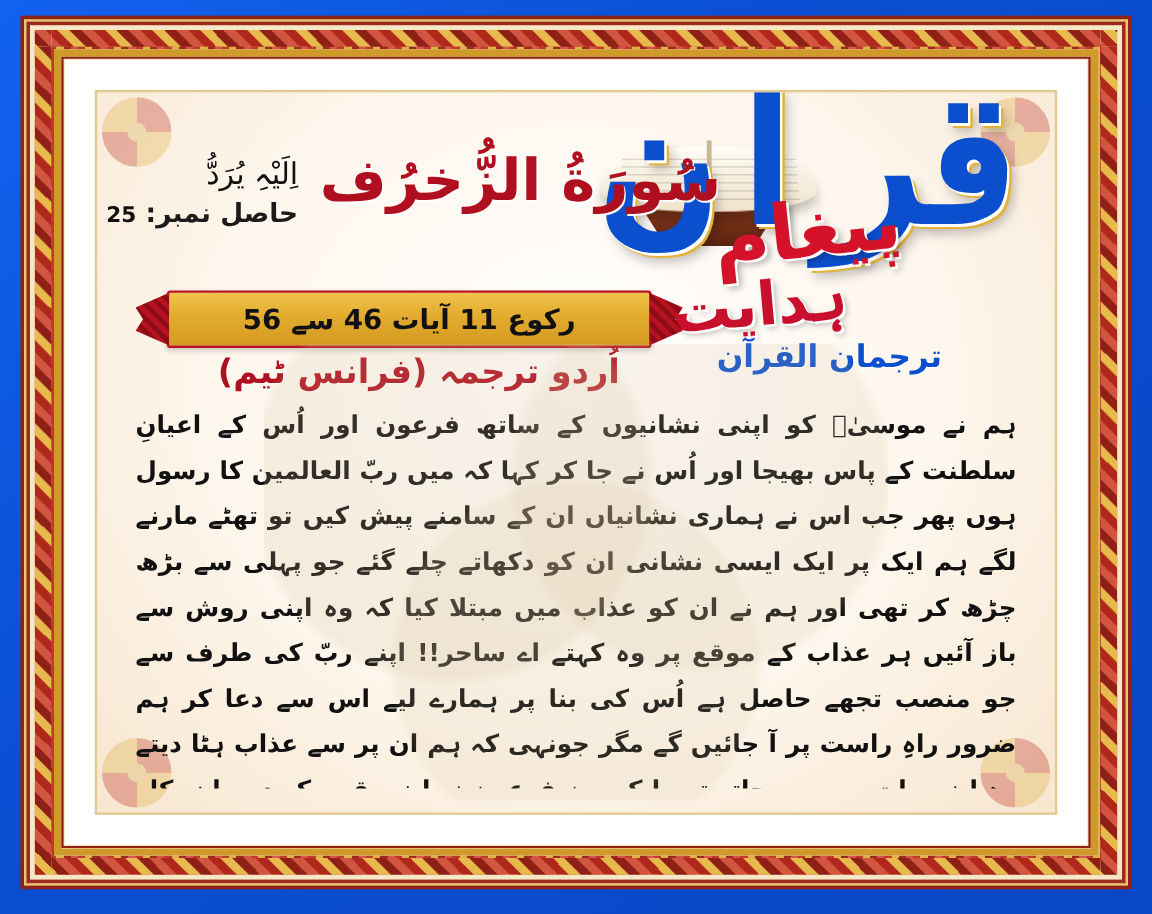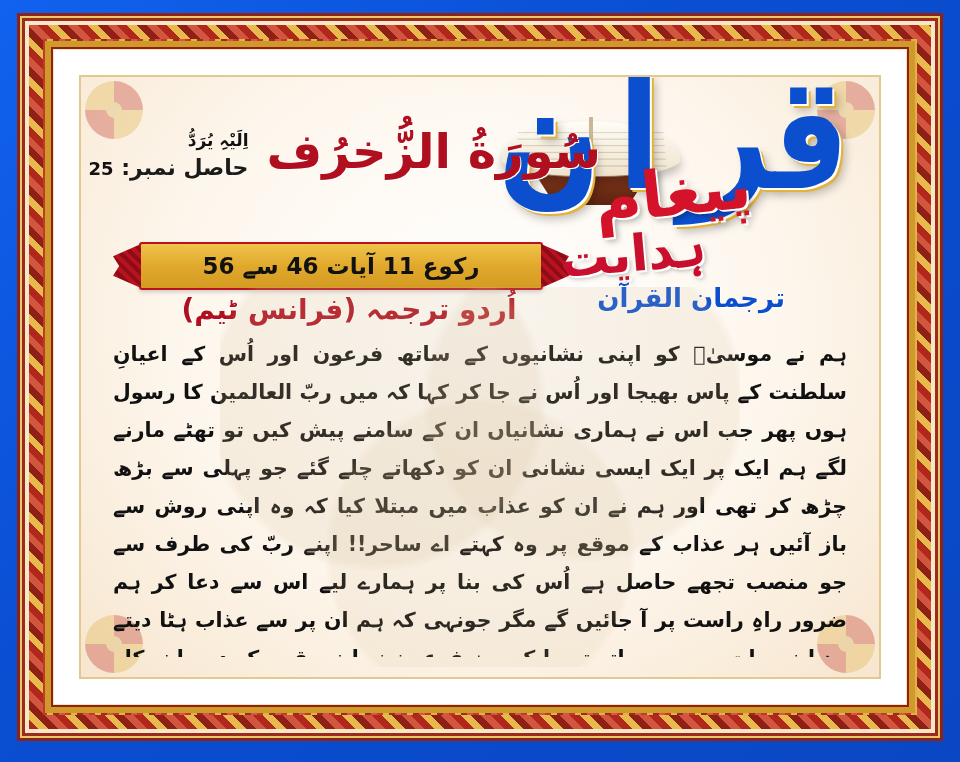--- a/index.html
+++ b/index.html
@@ -247,24 +247,24 @@
   .surah-name {
     font-size: 48px;
     font-weight: bold;
     color: #b00f1f;
     line-height: 1.1;
     text-shadow: 1px 1px 0 #fff;
     white-space: nowrap;
   }
 
   .ayah-start {
-    font-size: 17px;
+    font-size: 25px;
     color: #111;
     line-height: 1.3;
-    font-weight: bold;
+    font-weight: normal;
     padding-top: 4px;
   }
 
   .para-line {
     font-size: 22px;
     color: #1b1b1b;
     font-weight: bold;
     margin-top: 4px;
     white-space: nowrap;
   }

